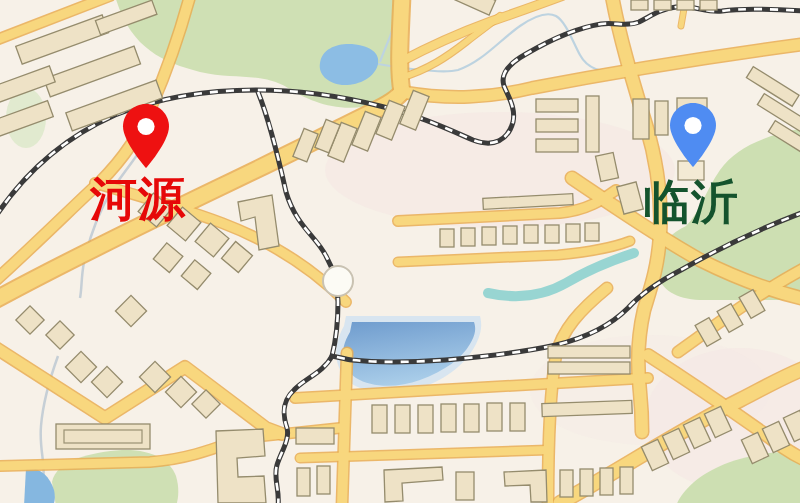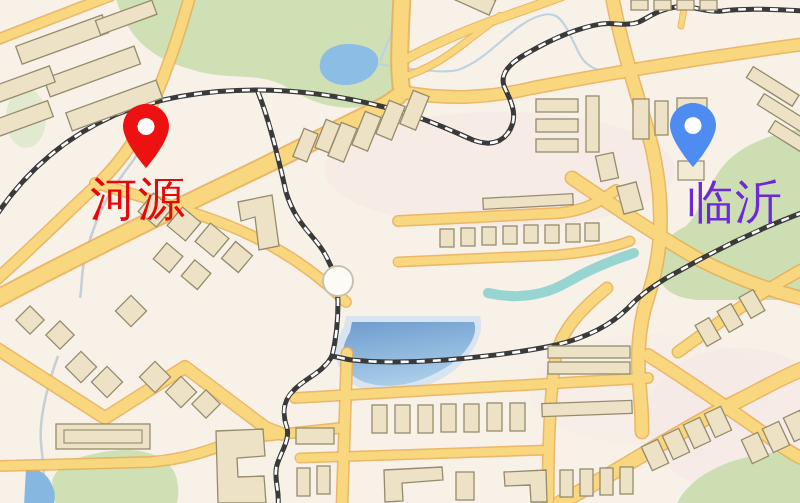--- a/index.html
+++ b/index.html
@@ -5,25 +5,25 @@
   html,body{margin:0;padding:0;background:#e8e8e8;}
   .screen{
     position:relative;width:800px;height:503px;overflow:hidden;
     background:#f7f1e8;
     font-family:"Liberation Sans","DejaVu Sans",sans-serif;
   }
   .screen svg{position:absolute;left:0;top:0;display:block;}
   .city-label{
     position:absolute;
     font-family:"Liberation Serif","DejaVu Serif",serif;
-    font-weight:400;font-size:47px;line-height:1.0;letter-spacing:1px;
+    font-weight:700;font-size:47px;line-height:1.0;letter-spacing:1px;
     white-space:nowrap;user-select:none;
   }
   .city-label.origin{left:90px;top:176px;color:#e60808;}
-  .city-label.dest{left:643px;top:179px;color:#6d28d9;margin-left:44px;}
+  .city-label.dest{left:643px;top:179px;color:#14532d;}
   .banner{
     position:absolute;left:0;top:293px;width:800px;height:60px;
     background:rgba(79,79,200,0.80);
     display:flex;align-items:center;
     box-sizing:border-box;padding-left:25px;
   }
   .banner .txt{
     color:#ffffff;font-size:24px;letter-spacing:0.5px;
     font-family:"Liberation Serif","DejaVu Serif",serif;
     white-space:nowrap;

